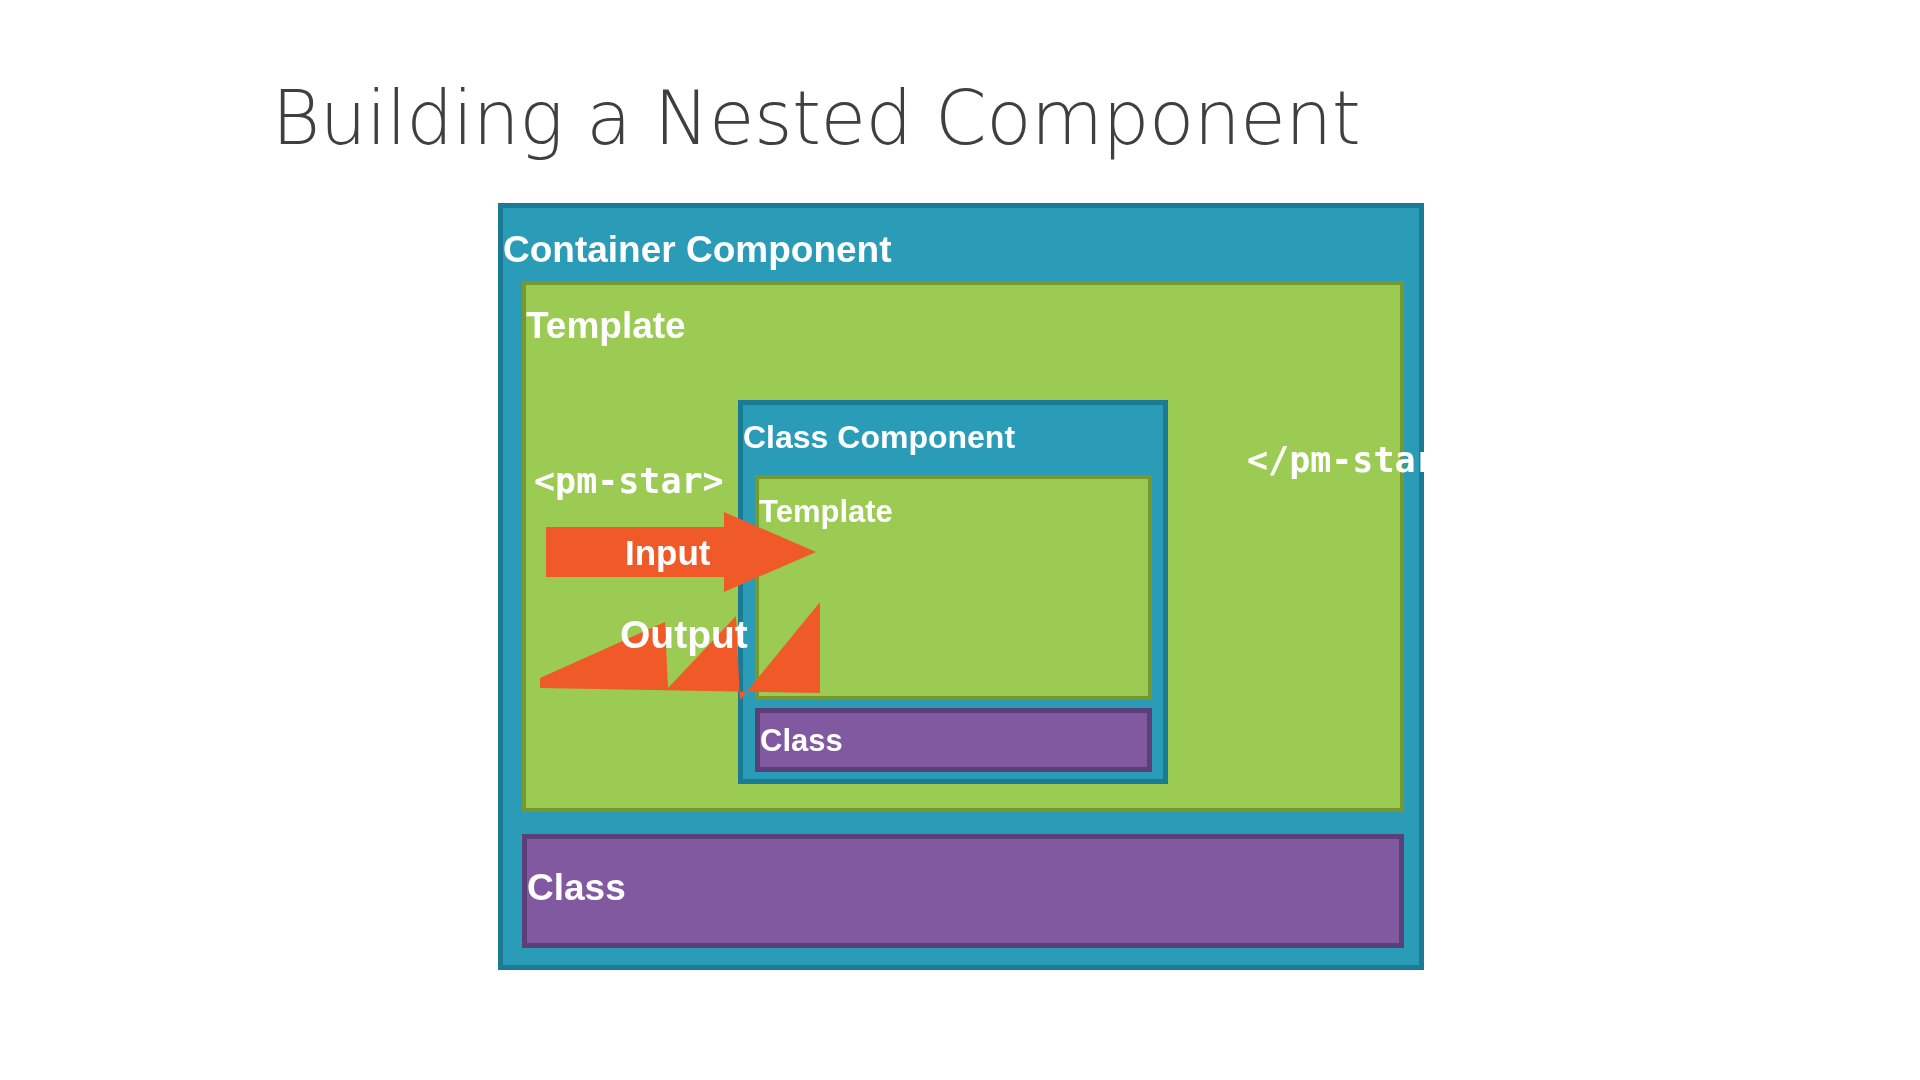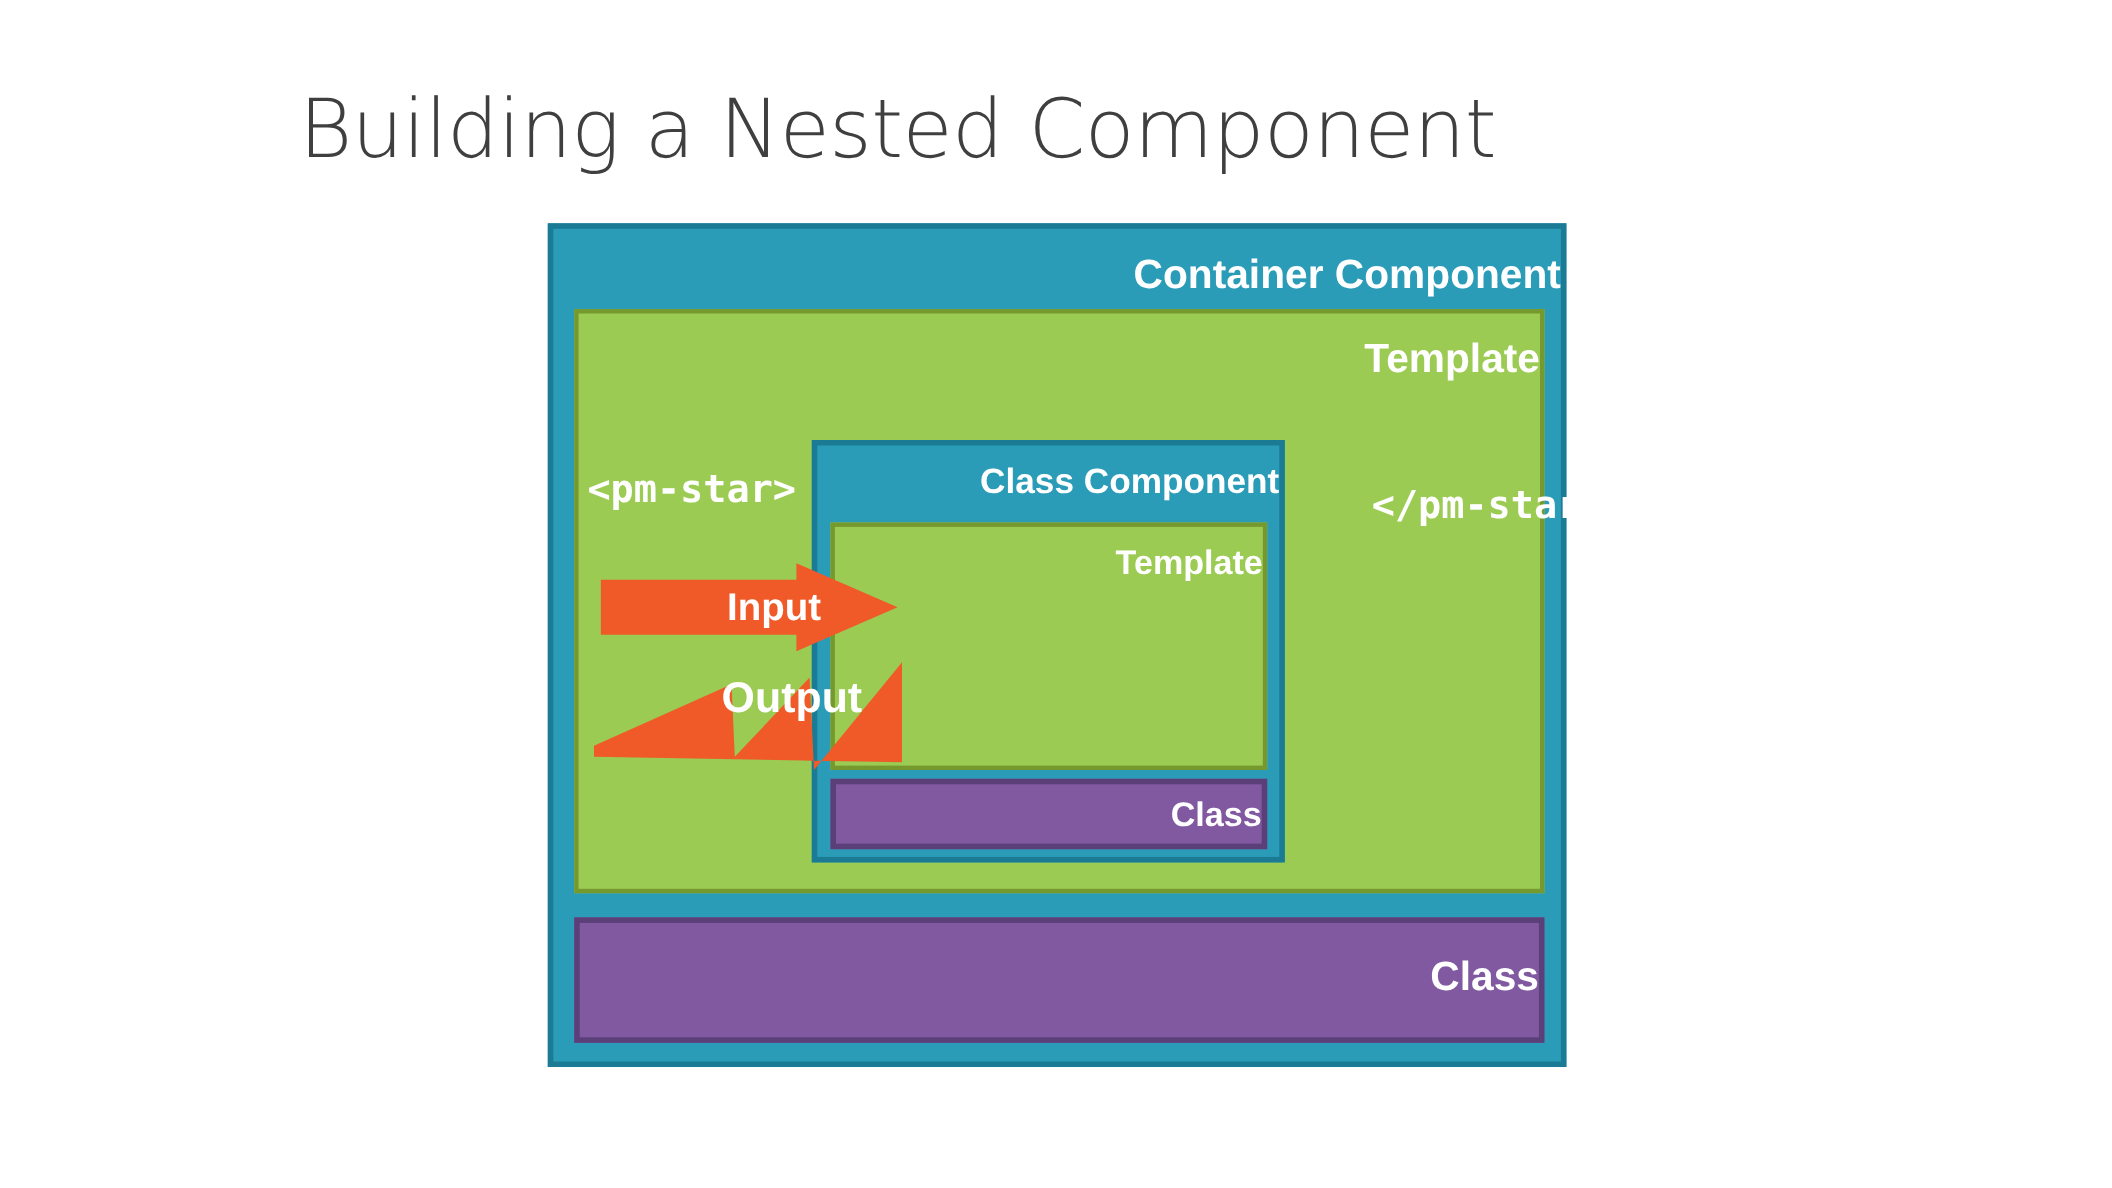--- a/index.html
+++ b/index.html
@@ -40,21 +40,21 @@
 
   
   .box {
     position: absolute;
     box-sizing: border-box;
   }
   .box-label {
     position: absolute;
     left: 0;
     width: 100%;
-    text-align: right;
+    text-align: left;
     color: #ffffff;
     font-weight: bold;
     white-space: nowrap;
     line-height: 1;
   }
 
   
   #container-component {
     left: 498px;
     top: 203px;
@@ -86,21 +86,21 @@
   .tag-text {
     position: absolute;
     color: #ffffff;
     font-family: "DejaVu Sans Mono", monospace;
     font-size: 35px;
     font-weight: bold;
     white-space: nowrap;
     letter-spacing: 0px;
     line-height: 1;
   }
-  #tag-open  { left: 534px; top: 428px; text-align: right; }
+  #tag-open  { left: 534px; top: 464px; text-align: right; }
   #tag-close { left: 1247px; top: 443px; }
 
   
   #nested-component {
     left: 738px;
     top: 400px;
     width: 430px;
     height: 384px;
     background: #2b9cb8;
     border: 5px solid #1b7b94;
@@ -162,21 +162,20 @@
 
   #arrow-input-wrap svg,
   #arrow-output-wrap svg { display: block; }
 
   .arrow-label {
     position: absolute;
     color: #ffffff;
     font-weight: bold;
     white-space: nowrap;
     line-height: 1;
-    margin-left: 36px;
   }
   #arrow-input-label {
     left: 625px;
     top: 535px;
     font-size: 35px;
   }
   #arrow-output-label {
     left: 620px;
     top: 615px;
     font-size: 39px;

